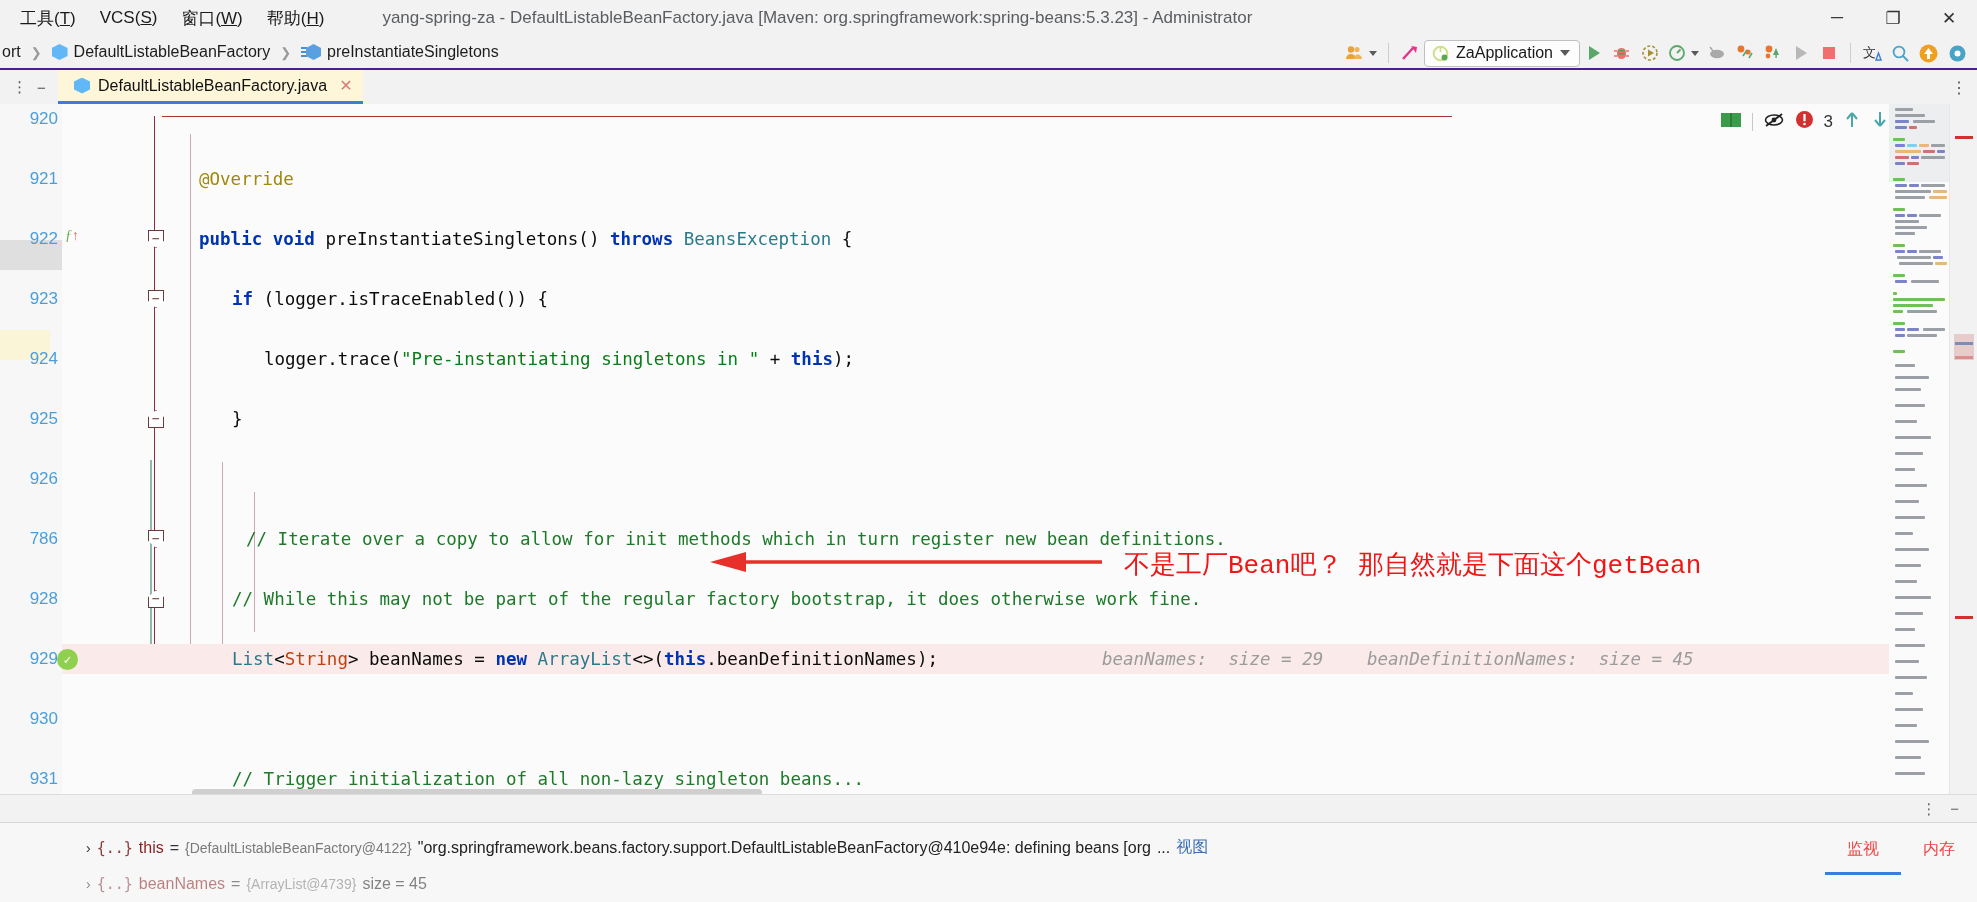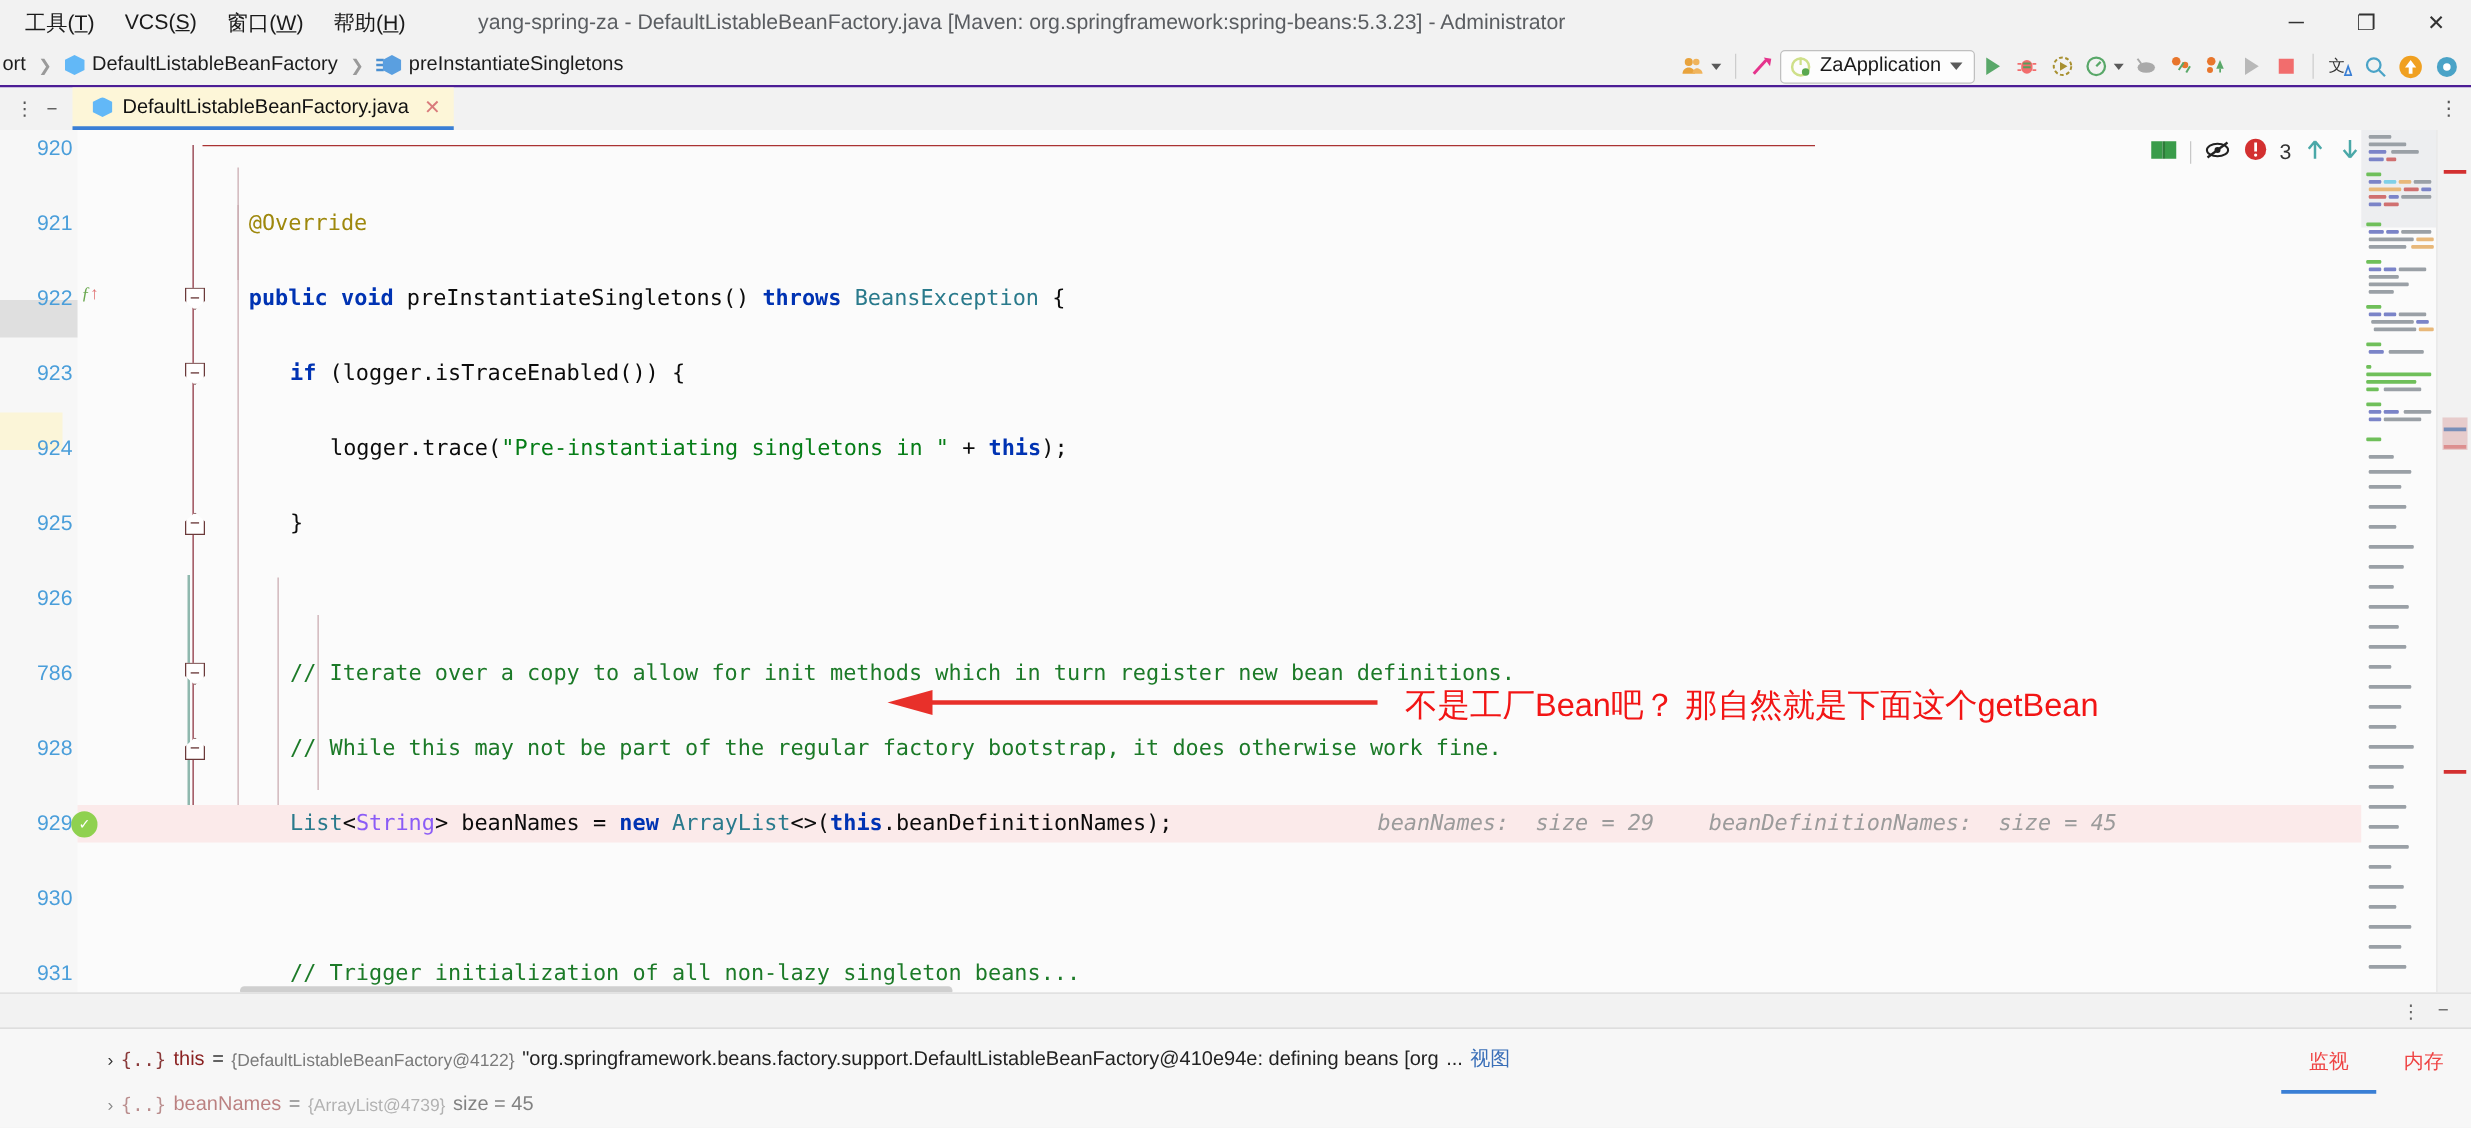--- a/index.html
+++ b/index.html
@@ -173,21 +173,21 @@
 
   
   .err-underline {
     position: absolute; height: 1px; background: #a33; 
   }
 
   
   .annot-svg { position: absolute; left: 0; top: 0; pointer-events: none; }
   .annot-text {
     position: absolute; color: #f21515; font-size: 26px;
-    font-family: Liberation Sans, sans-serif; white-space: nowrap;
+    font-family: Liberation Mono, monospace; white-space: nowrap;
   }
 
   
   .inspect-widget {
     position: absolute; right: 88px; top: 6px;
     display: flex; align-items: center; gap: 10px; z-index: 40;
   }
   .insp-count { font-size: 17px; color: #333; font-family: "Liberation Sans", sans-serif; }
   .insp-sep { width: 1px; height: 18px; background: #c8c8c8; }
 
@@ -468,36 +468,36 @@
         <span class="ln">926</span>
         <span class="code"></span>
       </div>
 
       <div class="row" style="top:210px">
         <span class="ln">786</span>
         <span class="fold down" style="top:6px">
             <span class="box"></span>
             <span class="sign">−</span>
           </span>
-        <span class="code cmt" style="left:170px">// Iterate over a copy to allow for init methods which in turn register new bean definitions.</span>
+        <span class="code cmt" style="left:184px">// Iterate over a copy to allow for init methods which in turn register new bean definitions.</span>
       </div>
 
       <div class="row" style="top:240px">
         <span class="ln">928</span>
         <span class="fold up" style="top:6px">
             <span class="box"></span>
             <span class="sign">−</span>
           </span>
         <span class="code cmt" style="left:170px">// While this may not be part of the regular factory bootstrap, it does otherwise work fine.</span>
       </div>
 
       <div class="row pink" style="top:270px; width:1855px">
         <span class="ln">929</span>
         <span class="gcheck" style="left:-5px">✓</span>
-        <span class="code" style="left:170px"><span style="color:#2a7a8c">List</span>&lt;<span style="color:#8b5cf6">String</span>&gt; beanNames = <span class="kw">new</span> <span style="color:#2a7a8c">ArrayList</span>&lt;&gt;(<span class="kw">this</span>.beanDefinitionNames);</span>
+        <span class="code" style="left:170px"><span style="color:#2a7a8c">List</span>&lt;<span style="color:#c2410c">String</span>&gt; beanNames = <span class="kw">new</span> <span style="color:#2a7a8c">ArrayList</span>&lt;&gt;(<span class="kw">this</span>.beanDefinitionNames);</span>
         <span class="code hint" style="left:1040px">beanNames:  size = 29</span>
         <span class="code hint" style="left:1305px">beanDefinitionNames:  size = 45</span>
       </div>
 
       <div class="row" style="top:300px">
         <span class="ln">930</span>
         <span class="code"></span>
       </div>
 
       <div class="row" style="top:330px">

